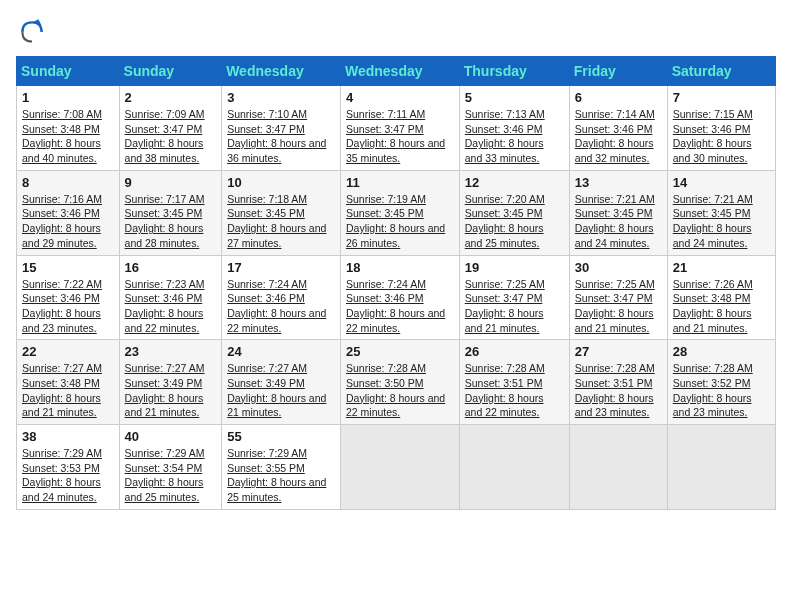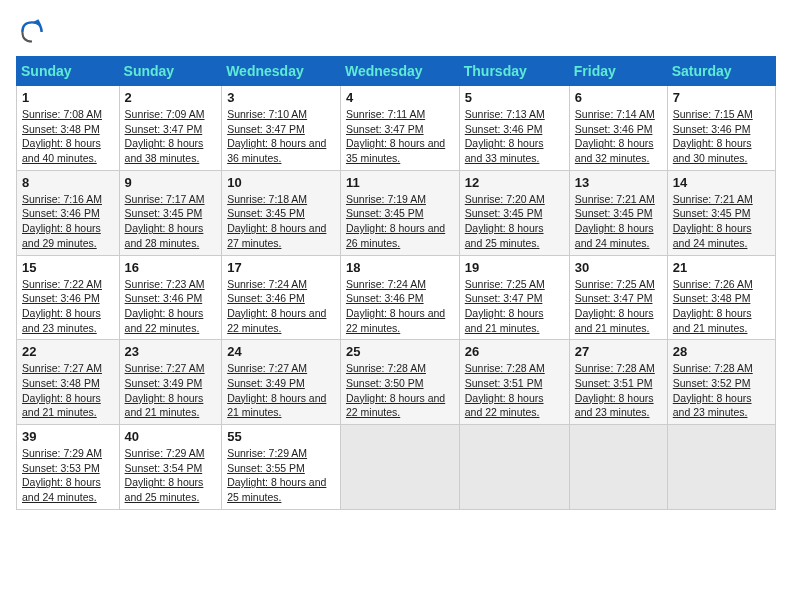--- a/index.html
+++ b/index.html
@@ -351,21 +351,21 @@
           <span class="day-num">28</span>
           <div class="day-info">
             Sunrise: 7:28 AM<br>
             Sunset: 3:52 PM<br>
             Daylight: 8 hours and 23 minutes.
           </div>
         </td>
       </tr>
       <tr>
         <td>
-          <span class="day-num">39</span>
+          <span class="day-num">38</span>
           <div class="day-info">
             Sunrise: 7:29 AM<br>
             Sunset: 3:53 PM<br>
             Daylight: 8 hours and 24 minutes.
           </div>
         </td>
         <td>
           <span class="day-num">40</span>
           <div class="day-info">
             Sunrise: 7:29 AM<br>

